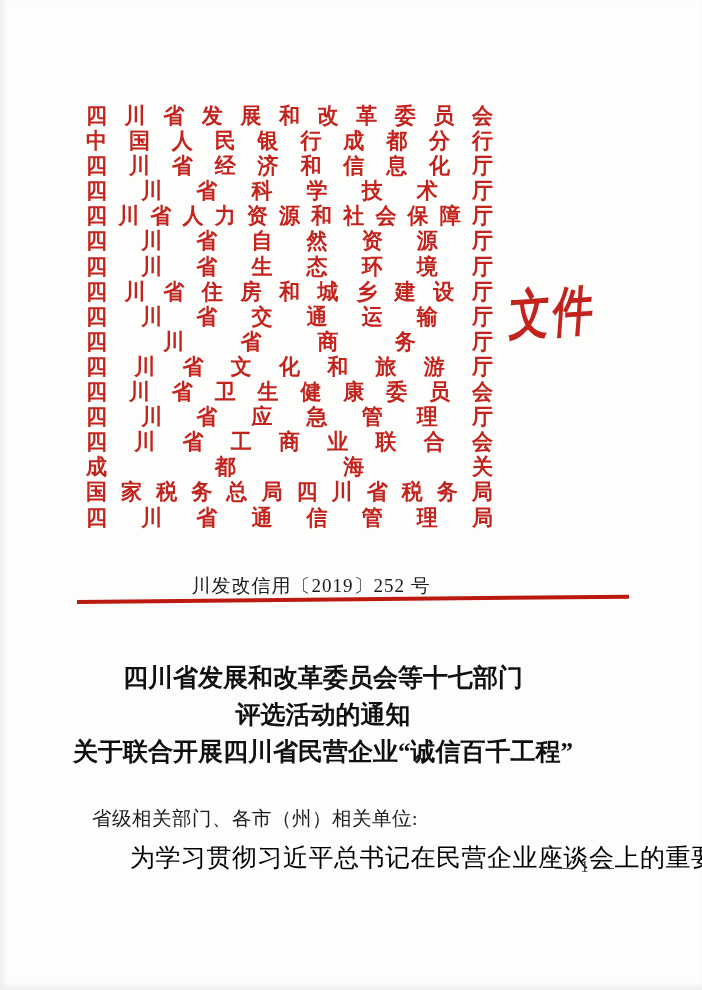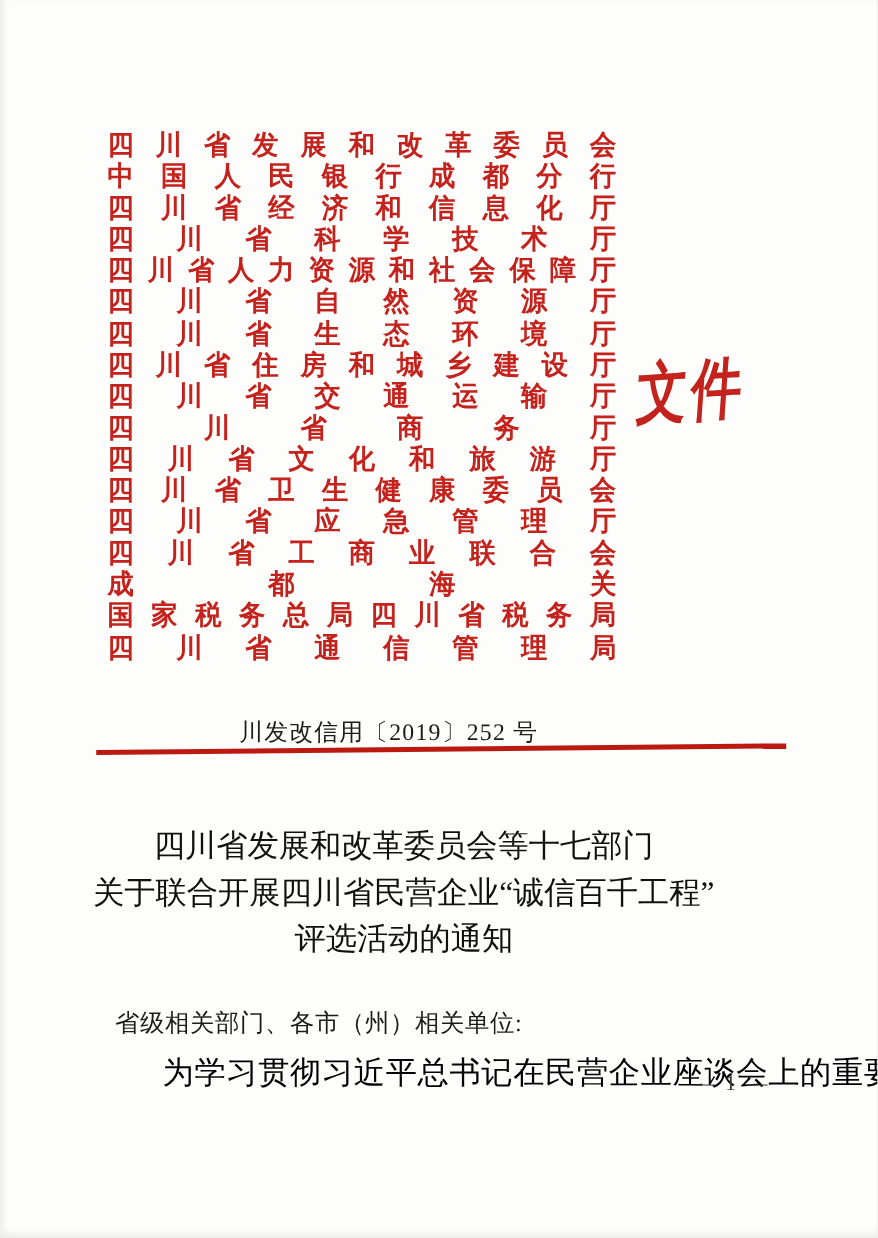--- a/index.html
+++ b/index.html
@@ -62,21 +62,21 @@
     transform-origin:left center;
   }
 
   
   .title-block {
     position:absolute;
     left:0; top:659px;
     width:646px;
     text-align:center;
     font-size:25px;
-    font-weight:normal;
+    font-weight:bold;
     color:#101010;
     line-height:37px;
   }
 
   
   .salutation {
     position:absolute;
     left:92px; top:805px;
     font-size:19.5px;
     color:#1b1b1b;
@@ -294,22 +294,22 @@
     </div>
 
   <div class="doc-type">文件</div>
 
   <div class="doc-number">川发改信用〔2019〕252 号</div>
 
   <div class="red-rule"></div>
 
   <div class="title-block">
     <div>四川省发展和改革委员会等十七部门</div>
+    <div>评选活动的通知</div>
     <div>关于联合开展四川省民营企业“诚信百千工程”</div>
-    <div>评选活动的通知</div>
   </div>
 
   <div class="salutation">省级相关部门、各市（州）相关单位:</div>
 
   <div class="para">为学习贯彻习近平总书记在民营企业座谈会上的重要讲话</div>
 
   <div class="page-num">— 1 —</div>
 
 </div>
 

